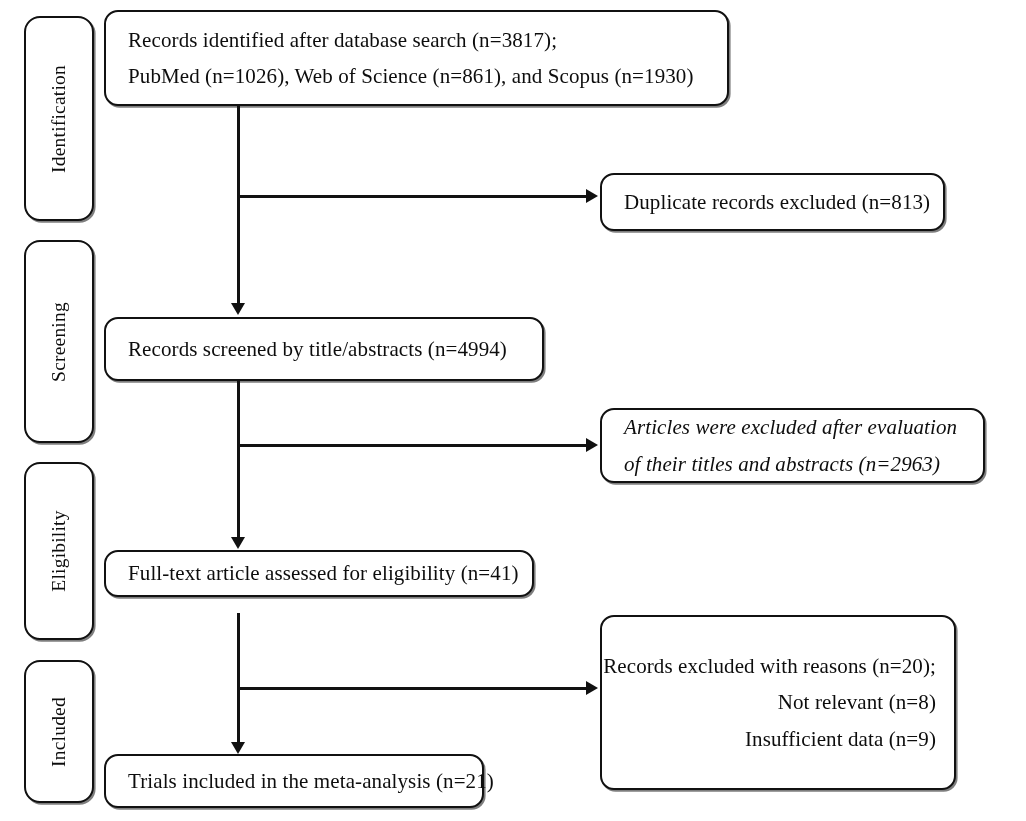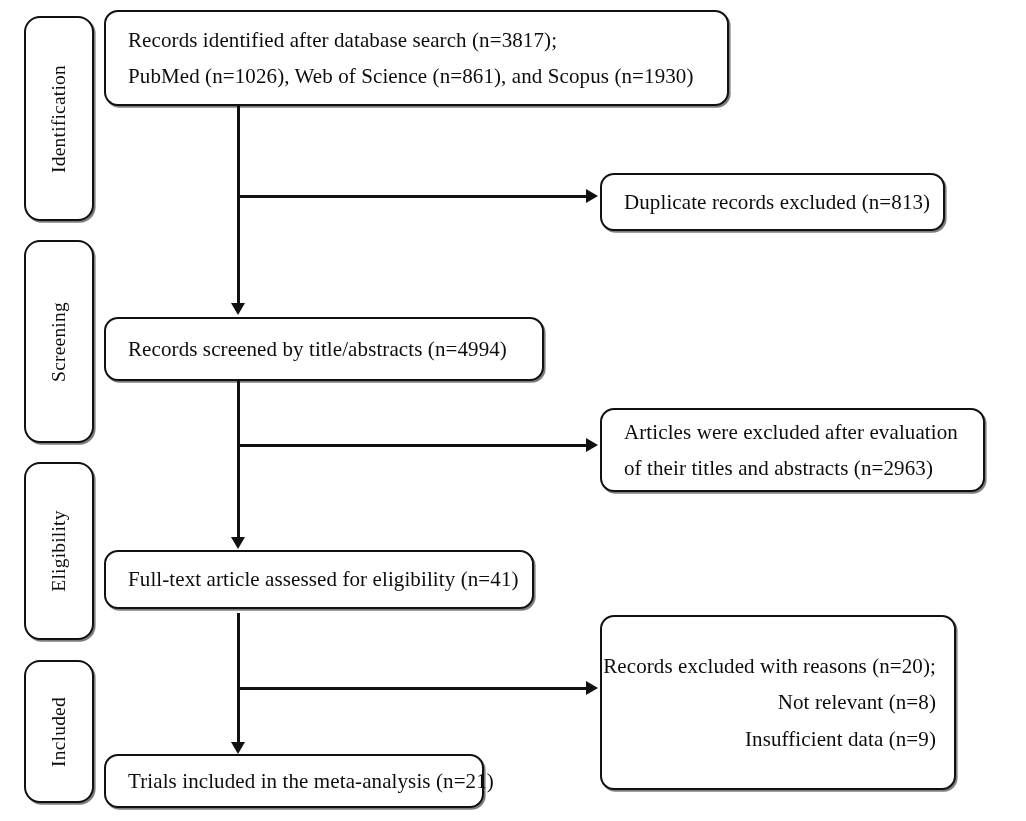--- a/index.html
+++ b/index.html
@@ -126,33 +126,33 @@
 
   <div class="rbox content" style="left:104px; top:10px; width:625px; height:96px;">
     <div class="line">Records identified after database search (n=3817);</div>
     <div class="line">PubMed (n=1026), Web of Science (n=861), and Scopus (n=1930)</div>
   </div>
 
   <div class="rbox content single" style="left:104px; top:317px; width:440px; height:64px;">
     <div class="line">Records screened by title/abstracts (n=4994)</div>
   </div>
 
-  <div class="rbox content single" style="left:104px; top:550px; width:430px; height:59px;">
+  <div class="rbox content single" style="left:104px; top:550px; width:430px; height:47px;">
     <div class="line">Full-text article assessed for eligibility (n=41)</div>
   </div>
 
   <div class="rbox content single" style="left:104px; top:754px; width:380px; height:54px;">
     <div class="line">Trials included in the meta-analysis (n=21)</div>
   </div>
 
   <div class="rbox content single" style="left:600px; top:173px; width:345px; height:58px;">
     <div class="line">Duplicate records excluded (n=813)</div>
   </div>
 
-  <div class="rbox content" style="left:600px; top:408px; width:385px; height:84px;">
+  <div class="rbox content" style="left:600px; top:408px; width:385px; height:75px;font-style:italic;">
     <div class="line">Articles were excluded after evaluation</div>
     <div class="line">of their titles and abstracts (n=2963)</div>
   </div>
 
   <div class="rbox content" style="left:600px; top:615px; width:356px; height:175px;align-items:flex-end;">
     <div class="line">Records excluded with reasons (n=20);</div>
     <div class="line">Not relevant (n=8)</div>
     <div class="line">Insufficient data (n=9)</div>
   </div>
 

